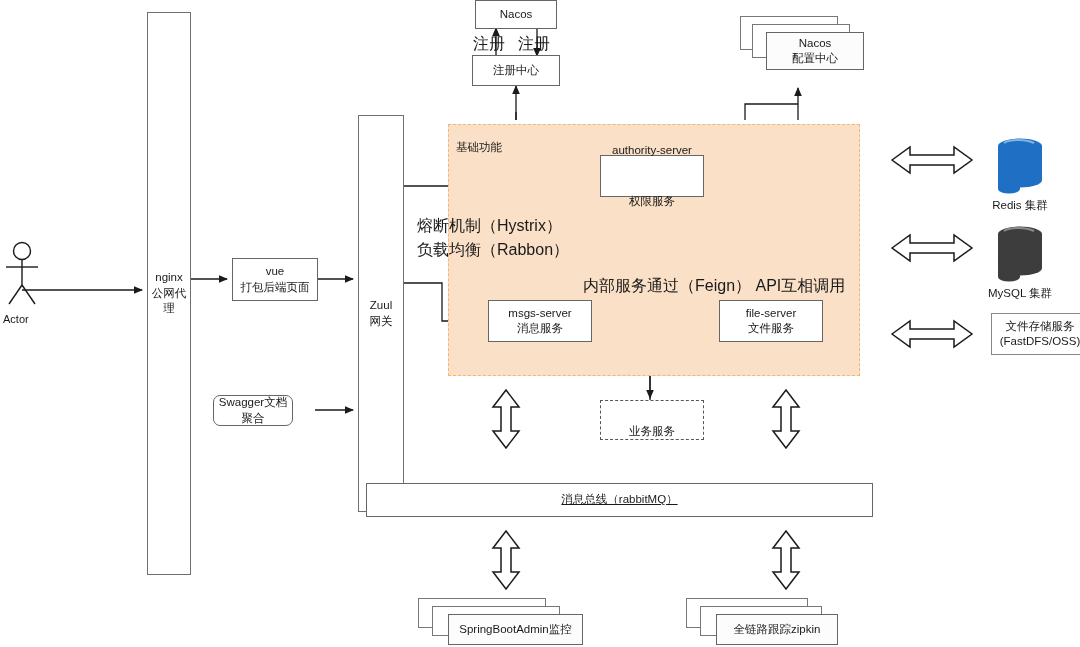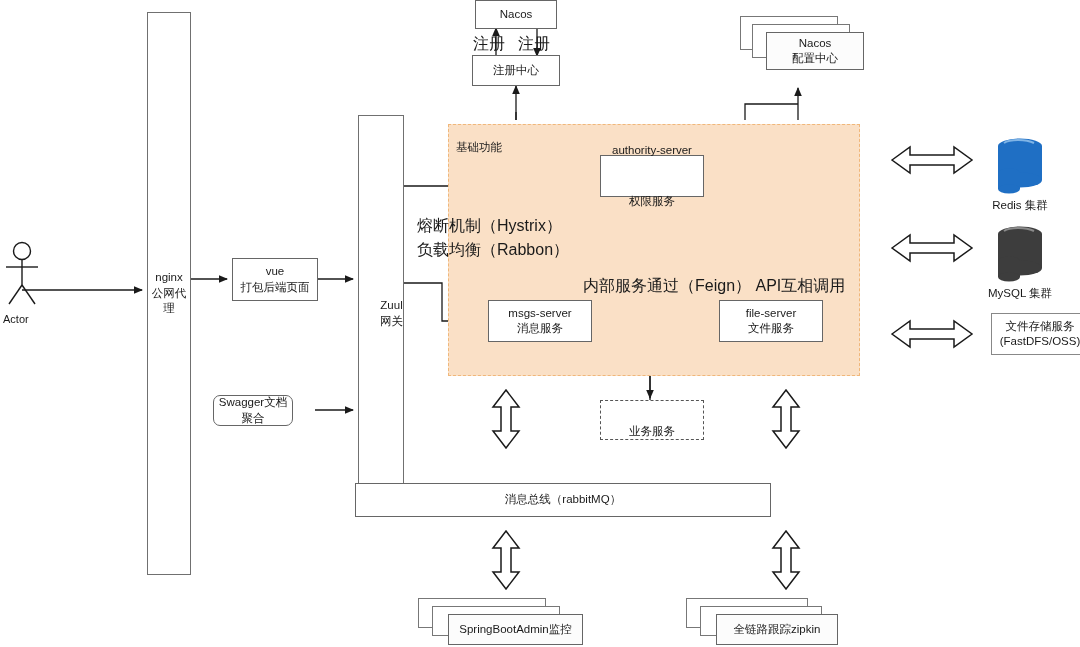--- a/index.html
+++ b/index.html
@@ -93,21 +93,21 @@
   </svg>
   <div class="actorlabel" style="left:3px;top:313px;">Actor</div>
 
   <div class="lane" style="left:147px;top:12px;width:44px;height:563px;">
     <div>
       <span>nginx</span><br>
       <span>公网代理</span>
     </div>
   </div>
 
-  <div class="lane" style="left:358px;top:115px;width:46px;height:397px;justify-content:flex-end;">
+  <div class="lane" style="left:358px;top:115px;width:46px;height:397px;">
     <div>
       <span>Zuul</span><br>
       <span>网关</span>
     </div>
   </div>
 
   <div class="node" style="left:232px;top:258px;width:86px;height:43px;">
     <span>vue</span>
     <span class="l2">打包后端页面</span>
   </div>
@@ -153,21 +153,21 @@
   </div>
 
   <div class="freelabel" style="left:417px;top:214px;">熔断机制（Hystrix）
 负载均衡（Rabbon）</div>
   <div class="freelabel" style="left:583px;top:238px;margin-top:36px;">内部服务通过（Feign） API互相调用</div>
 
   <div class="dashbox" style="left:600px;top:400px;width:104px;height:40px;align-items:flex-end;">
     <span>业务服务</span>
   </div>
 
-  <div class="node" style="left:355px;top:483px;width:416px;height:34px;">
+  <div class="node" style="left:366px;top:483px;width:507px;height:34px;text-decoration:underline;">
     <span>消息总线（rabbitMQ）</span>
   </div>
 
   <svg class="bigarrow" style="left:488px;top:388px;width:36px;height:62px;">
     <path d="M18,2 L31,19 L23,19 L23,43 L31,43 L18,60 L5,43 L13,43 L13,19 L5,19 Z" fill="#fff" stroke="#1a1a1a" stroke-width="1.5"></path>
   </svg>
   <svg class="bigarrow" style="left:768px;top:388px;width:36px;height:62px;">
     <path d="M18,2 L31,19 L23,19 L23,43 L31,43 L18,60 L5,43 L13,43 L13,19 L5,19 Z" fill="#fff" stroke="#1a1a1a" stroke-width="1.5"></path>
   </svg>
   <svg class="bigarrow" style="left:488px;top:529px;width:36px;height:62px;">

